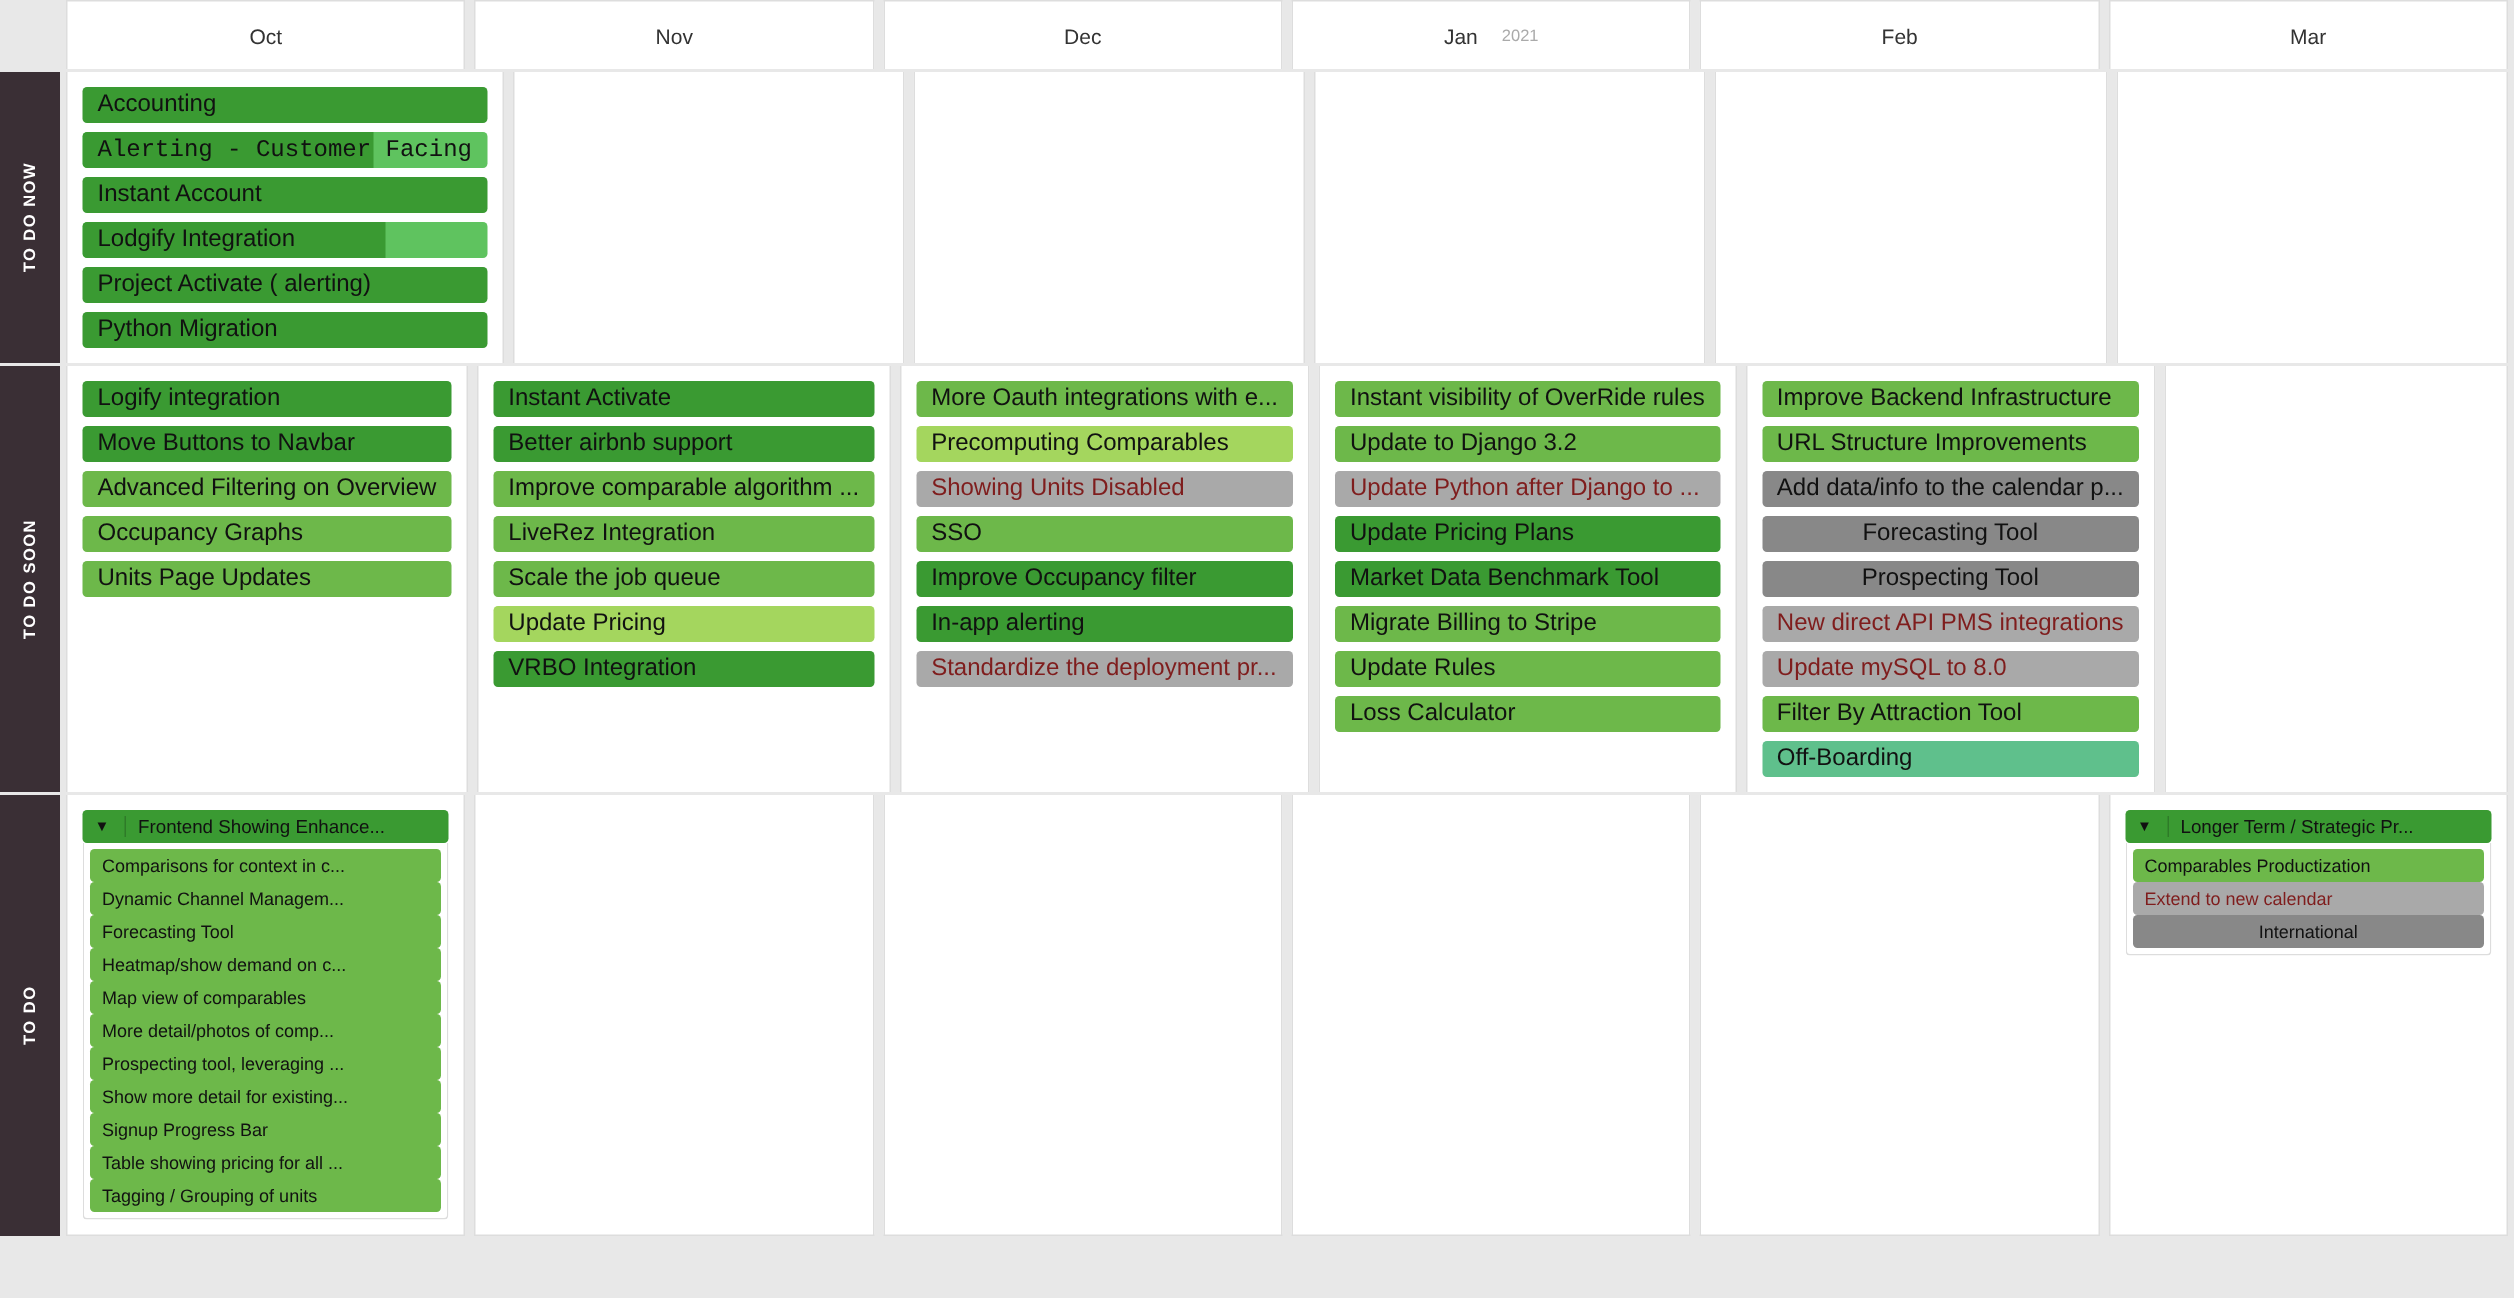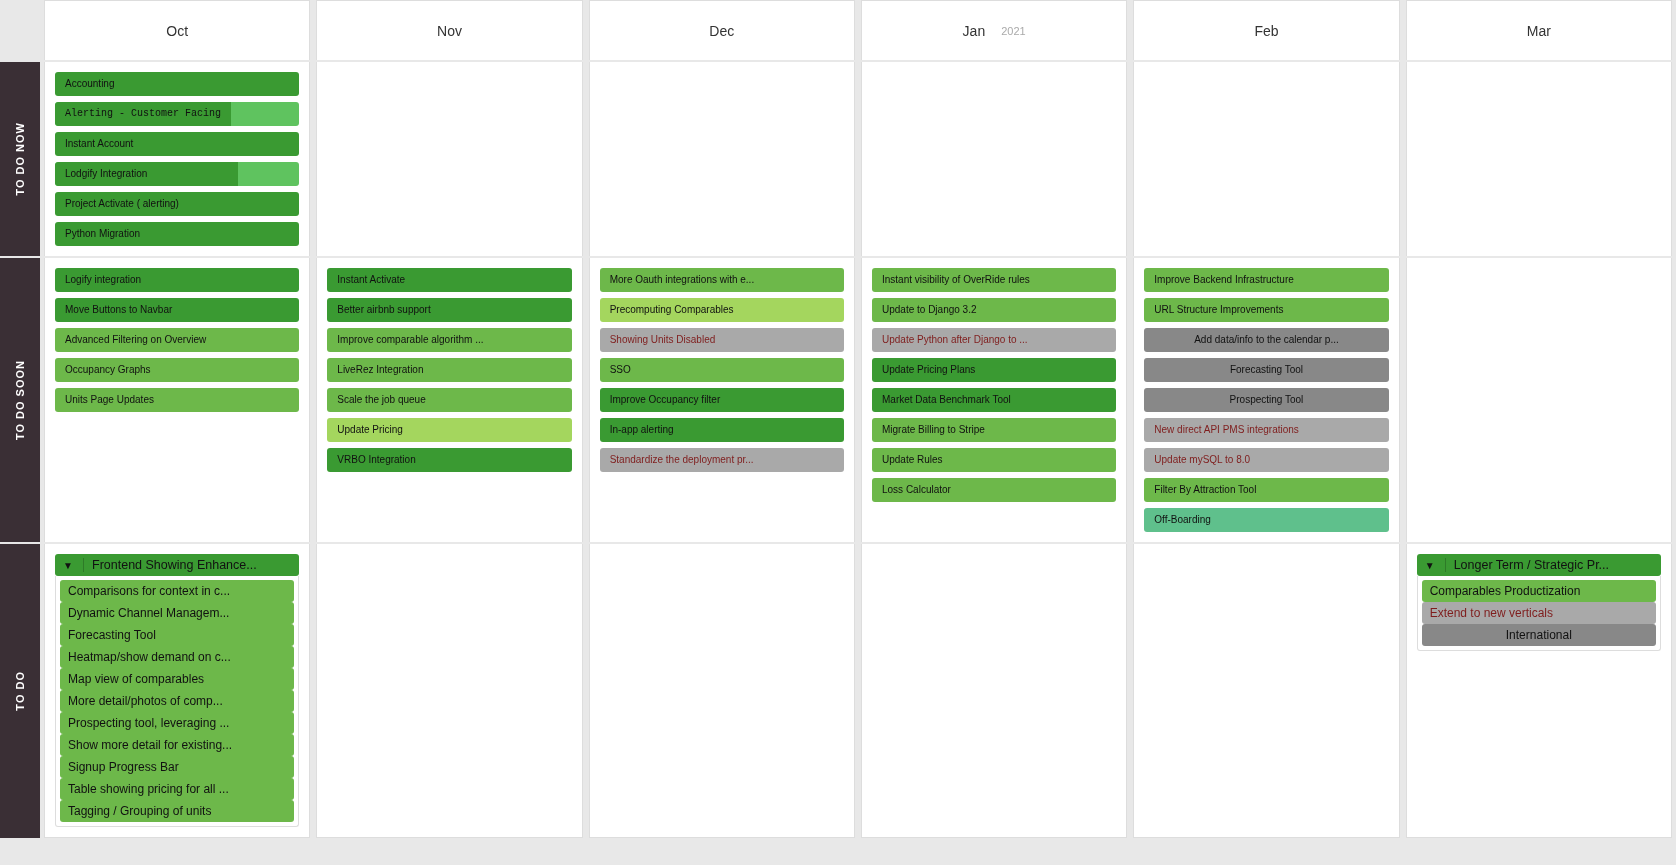--- a/index.html
+++ b/index.html
@@ -1,29 +1,29 @@
 <!DOCTYPE html>
 <html><head>
 <meta charset="utf-8">
 <style>
 * { box-sizing: border-box; margin: 0; padding: 0; }
 body { font-family: -apple-system, BlinkMacSystemFont, "Segoe UI", Helvetica, Arial, sans-serif; background: #e8e8e8; font-size: 13px; color: #222; }
 .board { display: flex; flex-direction: column; width: 100%; }
-.header-row { display: flex; height: 60px; }
+.header-row { display: flex; height: 46px; }
 .corner { width: 40px; background: #e8e8e8; flex-shrink: 0; }
 .months { display: flex; flex: 1; gap: 6px; padding: 0 4px; }
 .month { flex: 1; background: #fff; display: flex; align-items: center; justify-content: center; font-size: 14px; color: #333; border-top: 1px solid #ddd; border-left: 1px solid #ddd; border-right: 1px solid #ddd; }
 .month .year { color: #aaa; font-size: 11px; margin-left: 16px; }
 .lane { display: flex; border-top: 2px solid #e8e8e8; }
 .lane-label { width: 40px; background: #3a2f35; color: #fff; display: flex; align-items: center; justify-content: center; flex-shrink: 0; }
 .lane-label span { writing-mode: vertical-rl; transform: rotate(180deg); font-size: 11px; letter-spacing: 1px; font-weight: 600; }
 .cols { display: flex; flex: 1; gap: 6px; padding: 0 4px; }
 .col { flex: 1; background: #fff; padding: 10px 10px; display: flex; flex-direction: column; gap: 6px; min-height: 40px; border-left: 1px solid #ddd; border-right: 1px solid #ddd; }
 .lane:last-child .col { border-bottom: 1px solid #ddd; }
-.card { border-radius: 3px; padding: 4px 10px; font-size: 10px; white-space: nowrap; overflow: hidden; text-overflow: ellipsis; cursor: pointer; line-height: 16px; position: relative; }
+.card { border-radius: 3px; padding: 4px 10px; font-size: 16px; white-space: nowrap; overflow: hidden; text-overflow: ellipsis; cursor: pointer; line-height: 16px; position: relative; }
 .progress { position: absolute; top:0; left:0; bottom:0; border-radius: 3px 0 0 3px; }
 .card .label { position: relative; z-index: 1; }
 .group-header { display: flex; align-items: center; gap: 8px; border-radius: 3px; padding: 4px 6px; font-size: 12.5px; cursor: pointer; }
 .group-header .chev { width: 14px; text-align: center; font-size: 10px; }
 .group-header .sep { width: 1px; align-self: stretch; background: rgba(0,0,0,.2); }
 .group-header .gh-label { white-space: nowrap; overflow: hidden; text-overflow: ellipsis; flex: 1; }
 .child-list { display: flex; flex-direction: column; gap: 0; padding: 4px 4px 4px 4px; border: 1px solid #ddd; border-top: none; border-radius: 0 0 3px 3px; margin-top: -6px; }
 .child-card { border-radius: 3px; padding: 3px 8px; font-size: 12px; white-space: nowrap; overflow: hidden; text-overflow: ellipsis; cursor: pointer; line-height: 16px; }
 
 .c-dgreen { background: #3a9a32; color: #111; }
@@ -166,20 +166,20 @@
           <div class="col"></div>
           <div class="col"></div>
           <div class="col">
             <div class="group-header c-dgreen">
               <span class="chev">▼</span>
               <span class="sep"></span>
               <span class="gh-label">Longer Term / Strategic Pr...</span>
             </div>
             <div class="child-list">
               <div class="child-card c-green">Comparables Productization</div>
-              <div class="child-card c-gray">Extend to new verticals</div>
+              <div class="child-card c-gray">Extend to new calendar</div>
               <div class="child-card c-dgray">International</div>
             </div>
           </div>
         </div>
       </div>
     </div>
 </div>
 
 </body></html>

